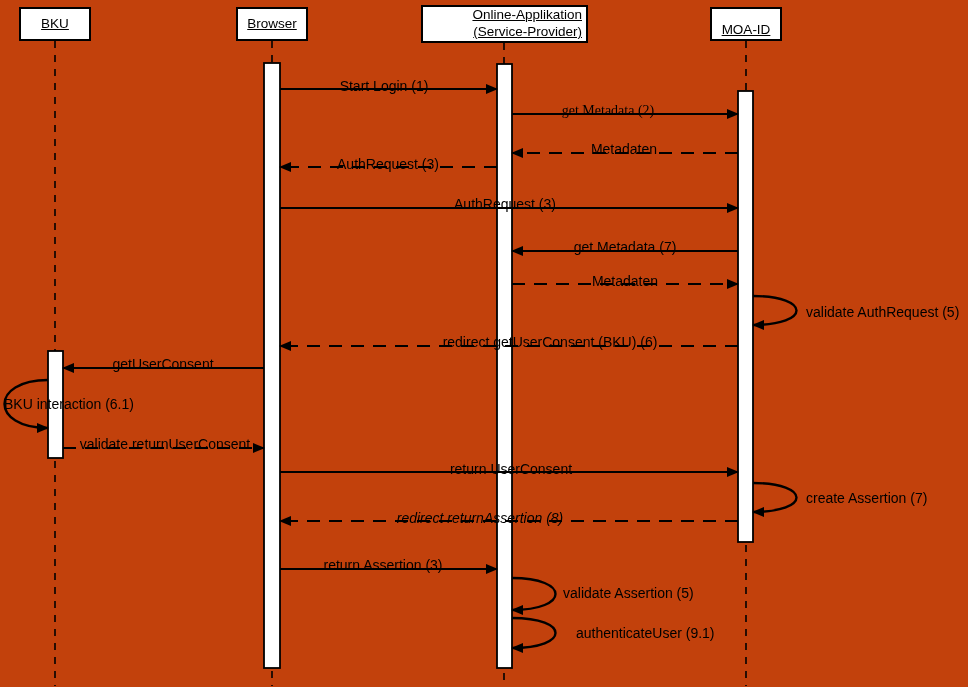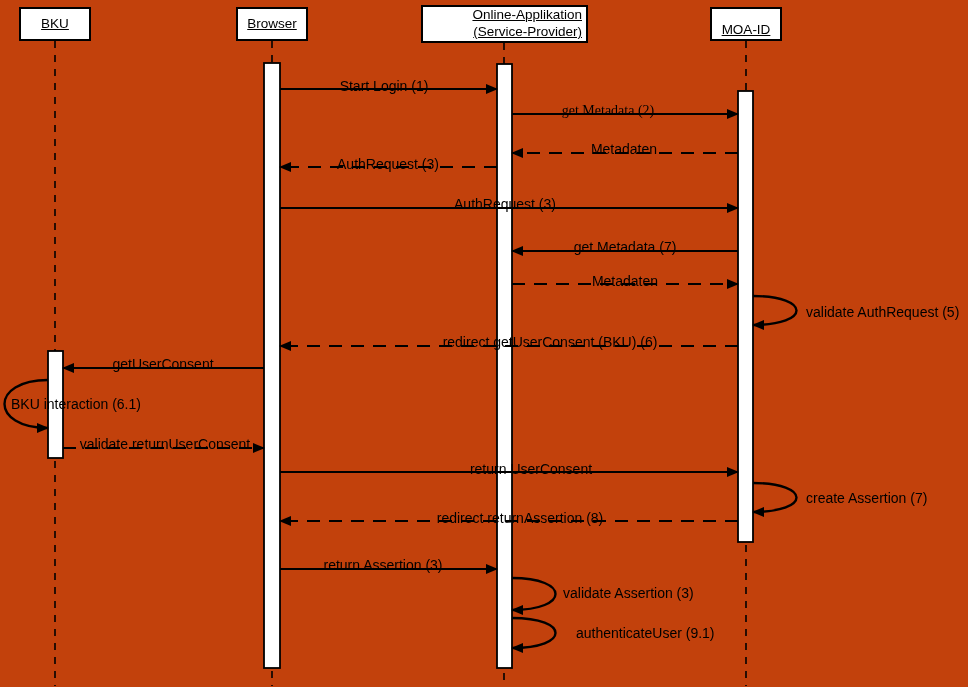--- a/index.html
+++ b/index.html
@@ -102,23 +102,23 @@
       <div class="msg-label center" style="left: 384px; top: 78px;">Start Login (1)</div>
       <div class="msg-label center" style="left: 608px; top: 103px; font-family: Liberation Serif, serif;">get Metadata (2)</div>
       <div class="msg-label center" style="left: 624px; top: 141px;">Metadaten</div>
       <div class="msg-label center" style="left: 388px; top: 156px;">AuthRequest (3)</div>
       <div class="msg-label center" style="left: 505px; top: 196px;">AuthRequest (3)</div>
       <div class="msg-label center" style="left: 625px; top: 239px;">get Metadata (7)</div>
       <div class="msg-label center" style="left: 625px; top: 273px;">Metadaten</div>
       <div class="msg-label center" style="left: 508px; top: 334px; margin-left: 42px;">redirect getUserConsent (BKU) (6)</div>
       <div class="msg-label center" style="left: 163px; top: 356px;">getUserConsent</div>
       <div class="msg-label center" style="left: 165px; top: 436px;">validate returnUserConsent</div>
-      <div class="msg-label center" style="left: 531px; top: 461px;">return UserConsent</div>
-      <div class="msg-label center" style="left: 520px; top: 510px;">redirect returnAssertion (8)</div>
+      <div class="msg-label center" style="left: 511px; top: 461px;">return UserConsent</div>
+      <div class="msg-label center" style="left: 480px; top: 510px; font-style: italic;">redirect returnAssertion (8)</div>
       <div class="msg-label center" style="left: 383px; top: 557px;">return Assertion (3)</div>
       <div class="msg-label left" style="left: 806px; top: 304px;">validate AuthRequest (5)</div>
-      <div class="msg-label left" style="left: 11px; top: 396px; text-align: center;">BKU interaction (6.1)</div>
+      <div class="msg-label left" style="left: 4px; top: 396px; text-align: center;">BKU interaction (6.1)</div>
       <div class="msg-label left" style="left: 806px; top: 490px;">create Assertion (7)</div>
-      <div class="msg-label left" style="left: 563px; top: 585px;">validate Assertion (3)</div>
+      <div class="msg-label left" style="left: 563px; top: 585px;">validate Assertion (5)</div>
       <div class="msg-label left" style="left: 576px; top: 625px;">authenticateUser (9.1)</div>
     </div>
 
 </div>
 
 </body></html>

